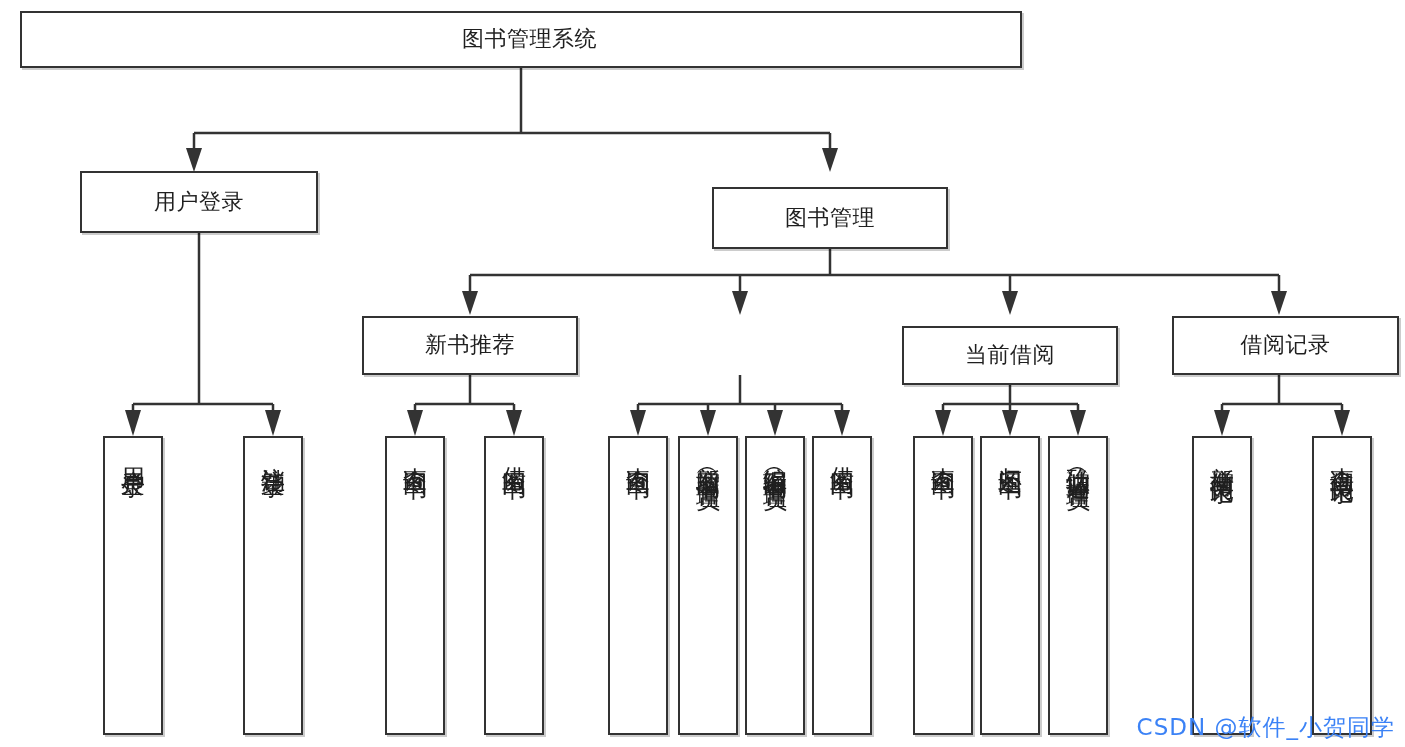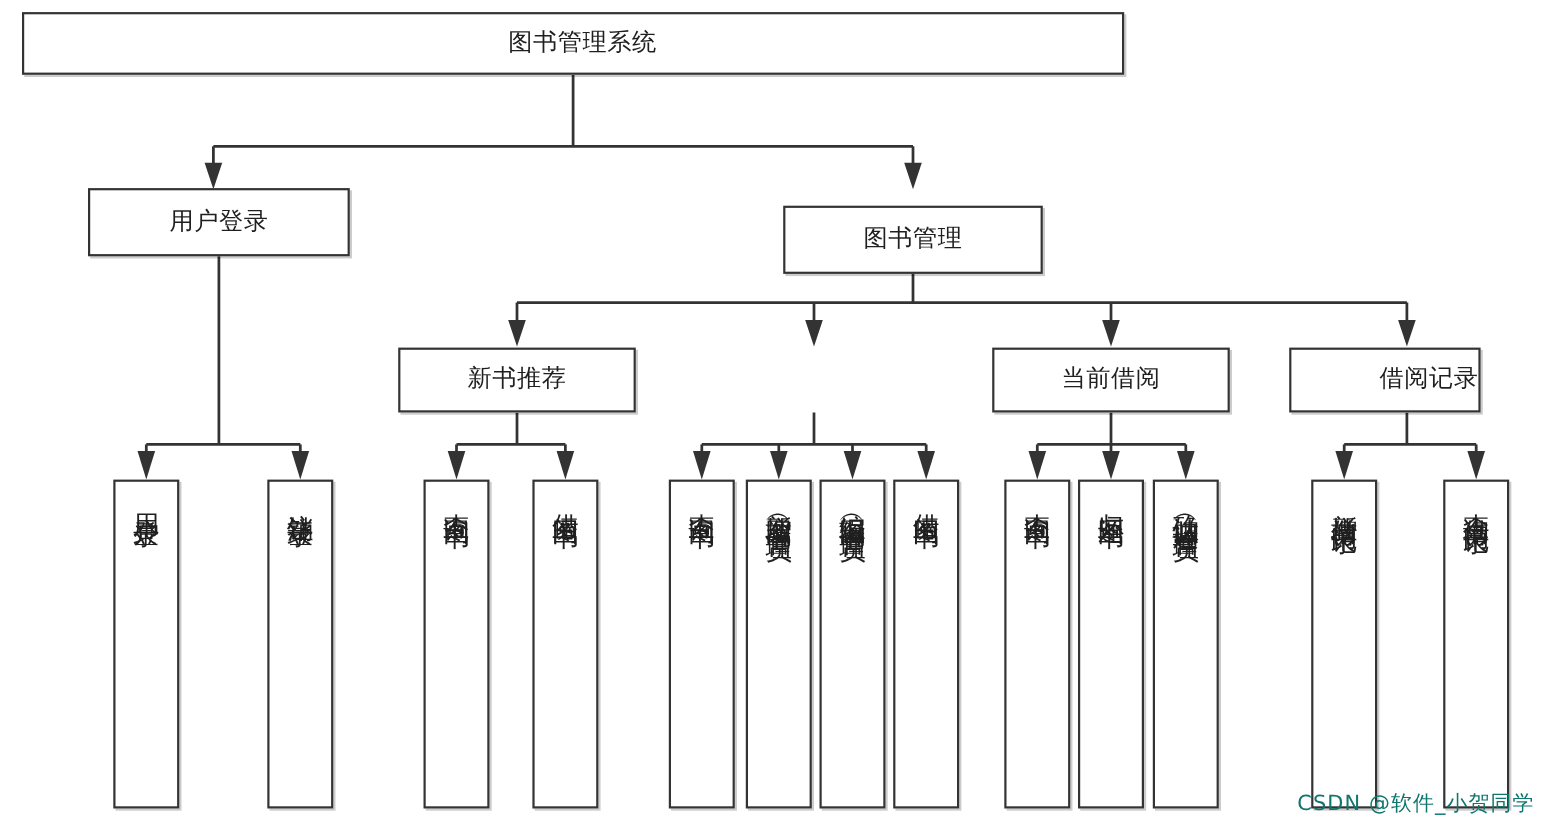--- a/index.html
+++ b/index.html
@@ -58,22 +58,22 @@
   svg#wires path, svg#wires line{
     stroke:#333333;
     stroke-width:2.5;
     fill:none;
   }
   svg#wires polygon{ fill:#333333; }
   #watermark{
     position:absolute;
     right:10px;
     bottom:4px;
-    font-size:19px;
-    color:#0f766e;
+    font-size:23px;
+    color:#3b82f6;
     letter-spacing:1px;
     z-index:6;
     white-space:nowrap;
     font-family:"DejaVu Sans","Liberation Sans",sans-serif;
   }
 </style>
 </head>
 <body>
 
 <div id="canvas">
@@ -151,24 +151,24 @@
   <div class="node horizontal" style="left:80px;top:171px;width:238px;height:62px;">
     <span class="lbl">用户登录</span>
   </div>
   <div class="node horizontal" style="left:712px;top:187px;width:236px;height:62px;">
     <span class="lbl">图书管理</span>
   </div>
 
   <div class="node horizontal" style="left:362px;top:316px;width:216px;height:59px;">
     <span class="lbl">新书推荐</span>
   </div>
-  <div class="node horizontal" style="left:902px;top:316px;width:216px;height:59px;text-align:right;">
+  <div class="node horizontal" style="left:902px;top:326px;width:216px;height:59px;text-align:right;">
     <span class="lbl">当前借阅</span>
   </div>
-  <div class="node horizontal" style="left:1172px;top:316px;width:174px;height:59px;justify-content:flex-end;">
+  <div class="node horizontal" style="left:1172px;top:316px;width:227px;height:59px;">
     <span class="lbl">借阅记录</span>
   </div>
 
   <div class="node vertical" style="left:103px;top:436px;width:60px;height:299px;">
     <span class="lbl">用户登录</span>
   </div>
   <div class="node vertical" style="left:243px;top:436px;width:60px;height:299px;">
     <span class="lbl">注销登录</span>
   </div>
 

